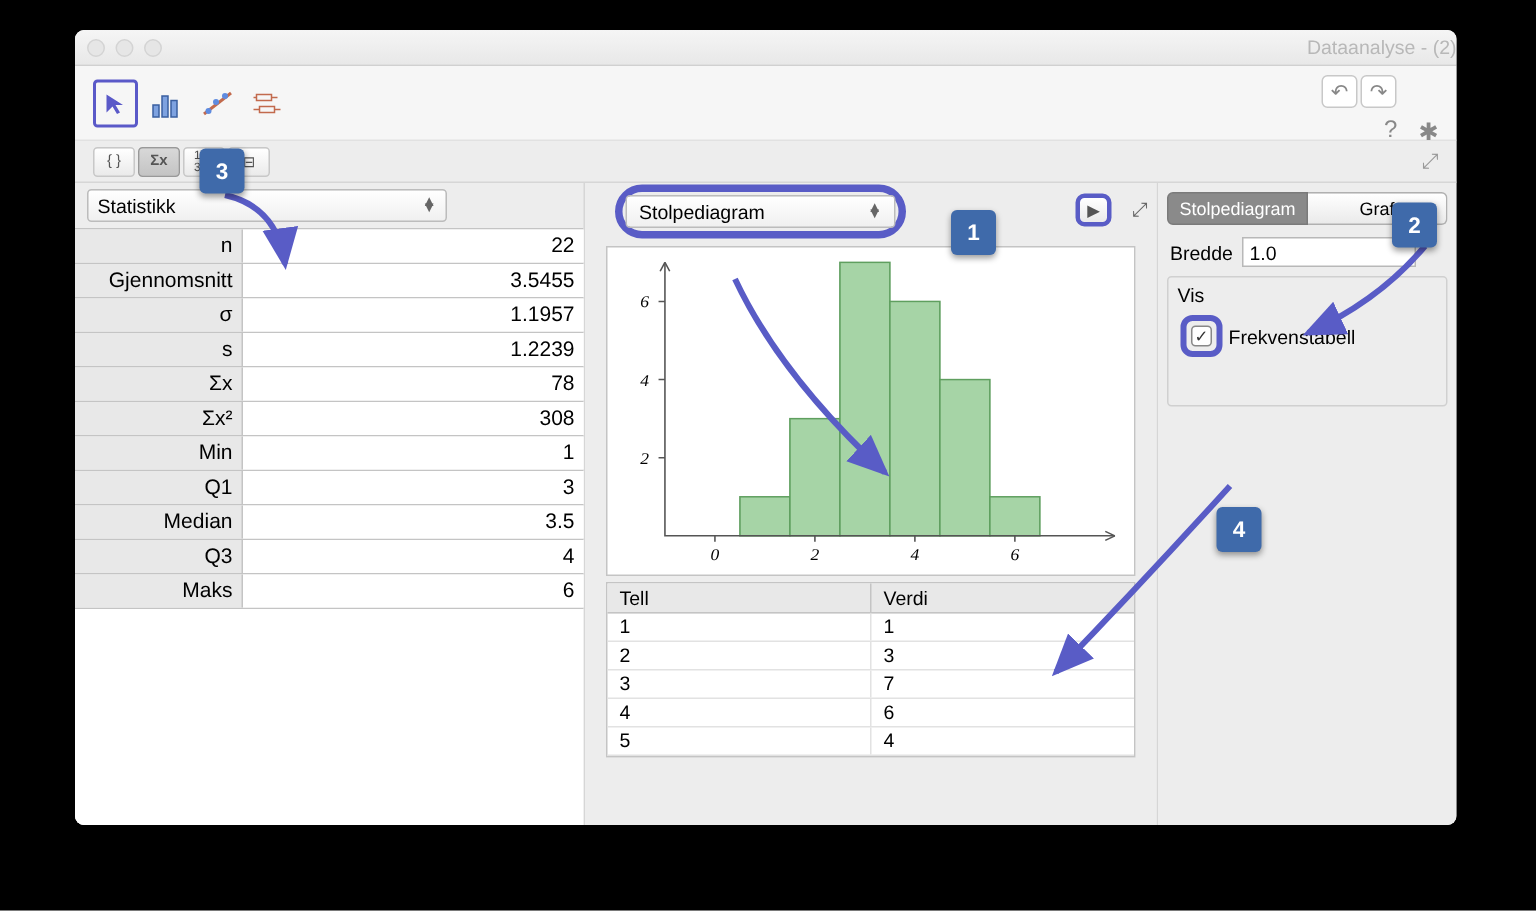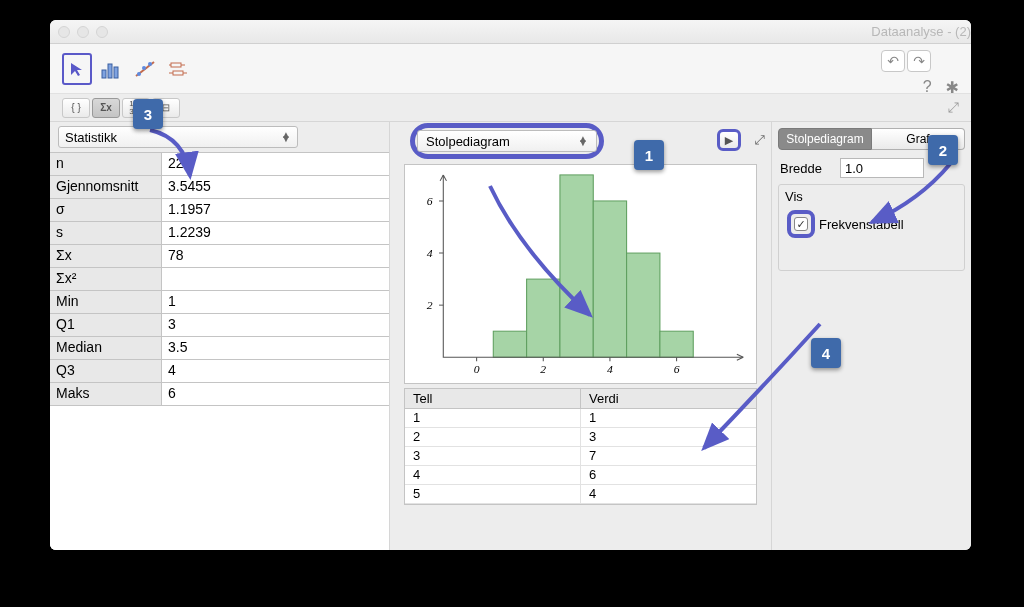--- a/index.html
+++ b/index.html
@@ -86,20 +86,21 @@
     display:flex;
     overflow:hidden;
   }
 
   .left-panel {
     width:340px;
     border-right:1px solid #d6d6d6;
     background:#ededed;
     display:flex;
     flex-direction:column;
+    text-align:right;
   }
   .panel-select {
     height:30px;
     padding:4px 8px;
   }
   .select-box {
     width:240px; height:22px; border:1px solid #bcbcbc; border-radius:3px;
     background:linear-gradient(#fff,#f0f0f0);
     display:flex; align-items:center; justify-content:space-between;
     padding:0 6px; font-size:13px;
@@ -318,20 +319,21 @@
           <div class="stats-row">
             <div class="stats-label">s</div>
             <div class="stats-value">1.2239</div>
           </div>
           <div class="stats-row">
             <div class="stats-label">Σx</div>
             <div class="stats-value">78</div>
           </div>
           <div class="stats-row">
             <div class="stats-label">Σx²</div>
+            <div class="stats-value">308</div>
           </div>
           <div class="stats-row">
             <div class="stats-label">Min</div>
             <div class="stats-value">1</div>
           </div>
           <div class="stats-row">
             <div class="stats-label">Q1</div>
             <div class="stats-value">3</div>
           </div>
           <div class="stats-row">
@@ -420,21 +422,21 @@
       </div>
     </div>
 
     <div class="right-panel">
       <div class="tabset">
         <div class="tab active">Stolpediagram</div>
         <div class="tab">Graf</div>
       </div>
       <div class="field-row">
         <span>Bredde</span>
-        <input class="text-input" style="width: 84px; margin-left: 12px;" value="1.0">
+        <input class="text-input" style="width: 116px;" value="1.0">
       </div>
       <div class="group-box">
         <div class="group-title">Vis</div>
         <div class="field-row">
           <span class="checkbox-highlight">
             <span class="checkbox">✓</span>
           </span>
           <span style="margin-left:-2px;">Frekvenstabell</span>
         </div>
       </div>

